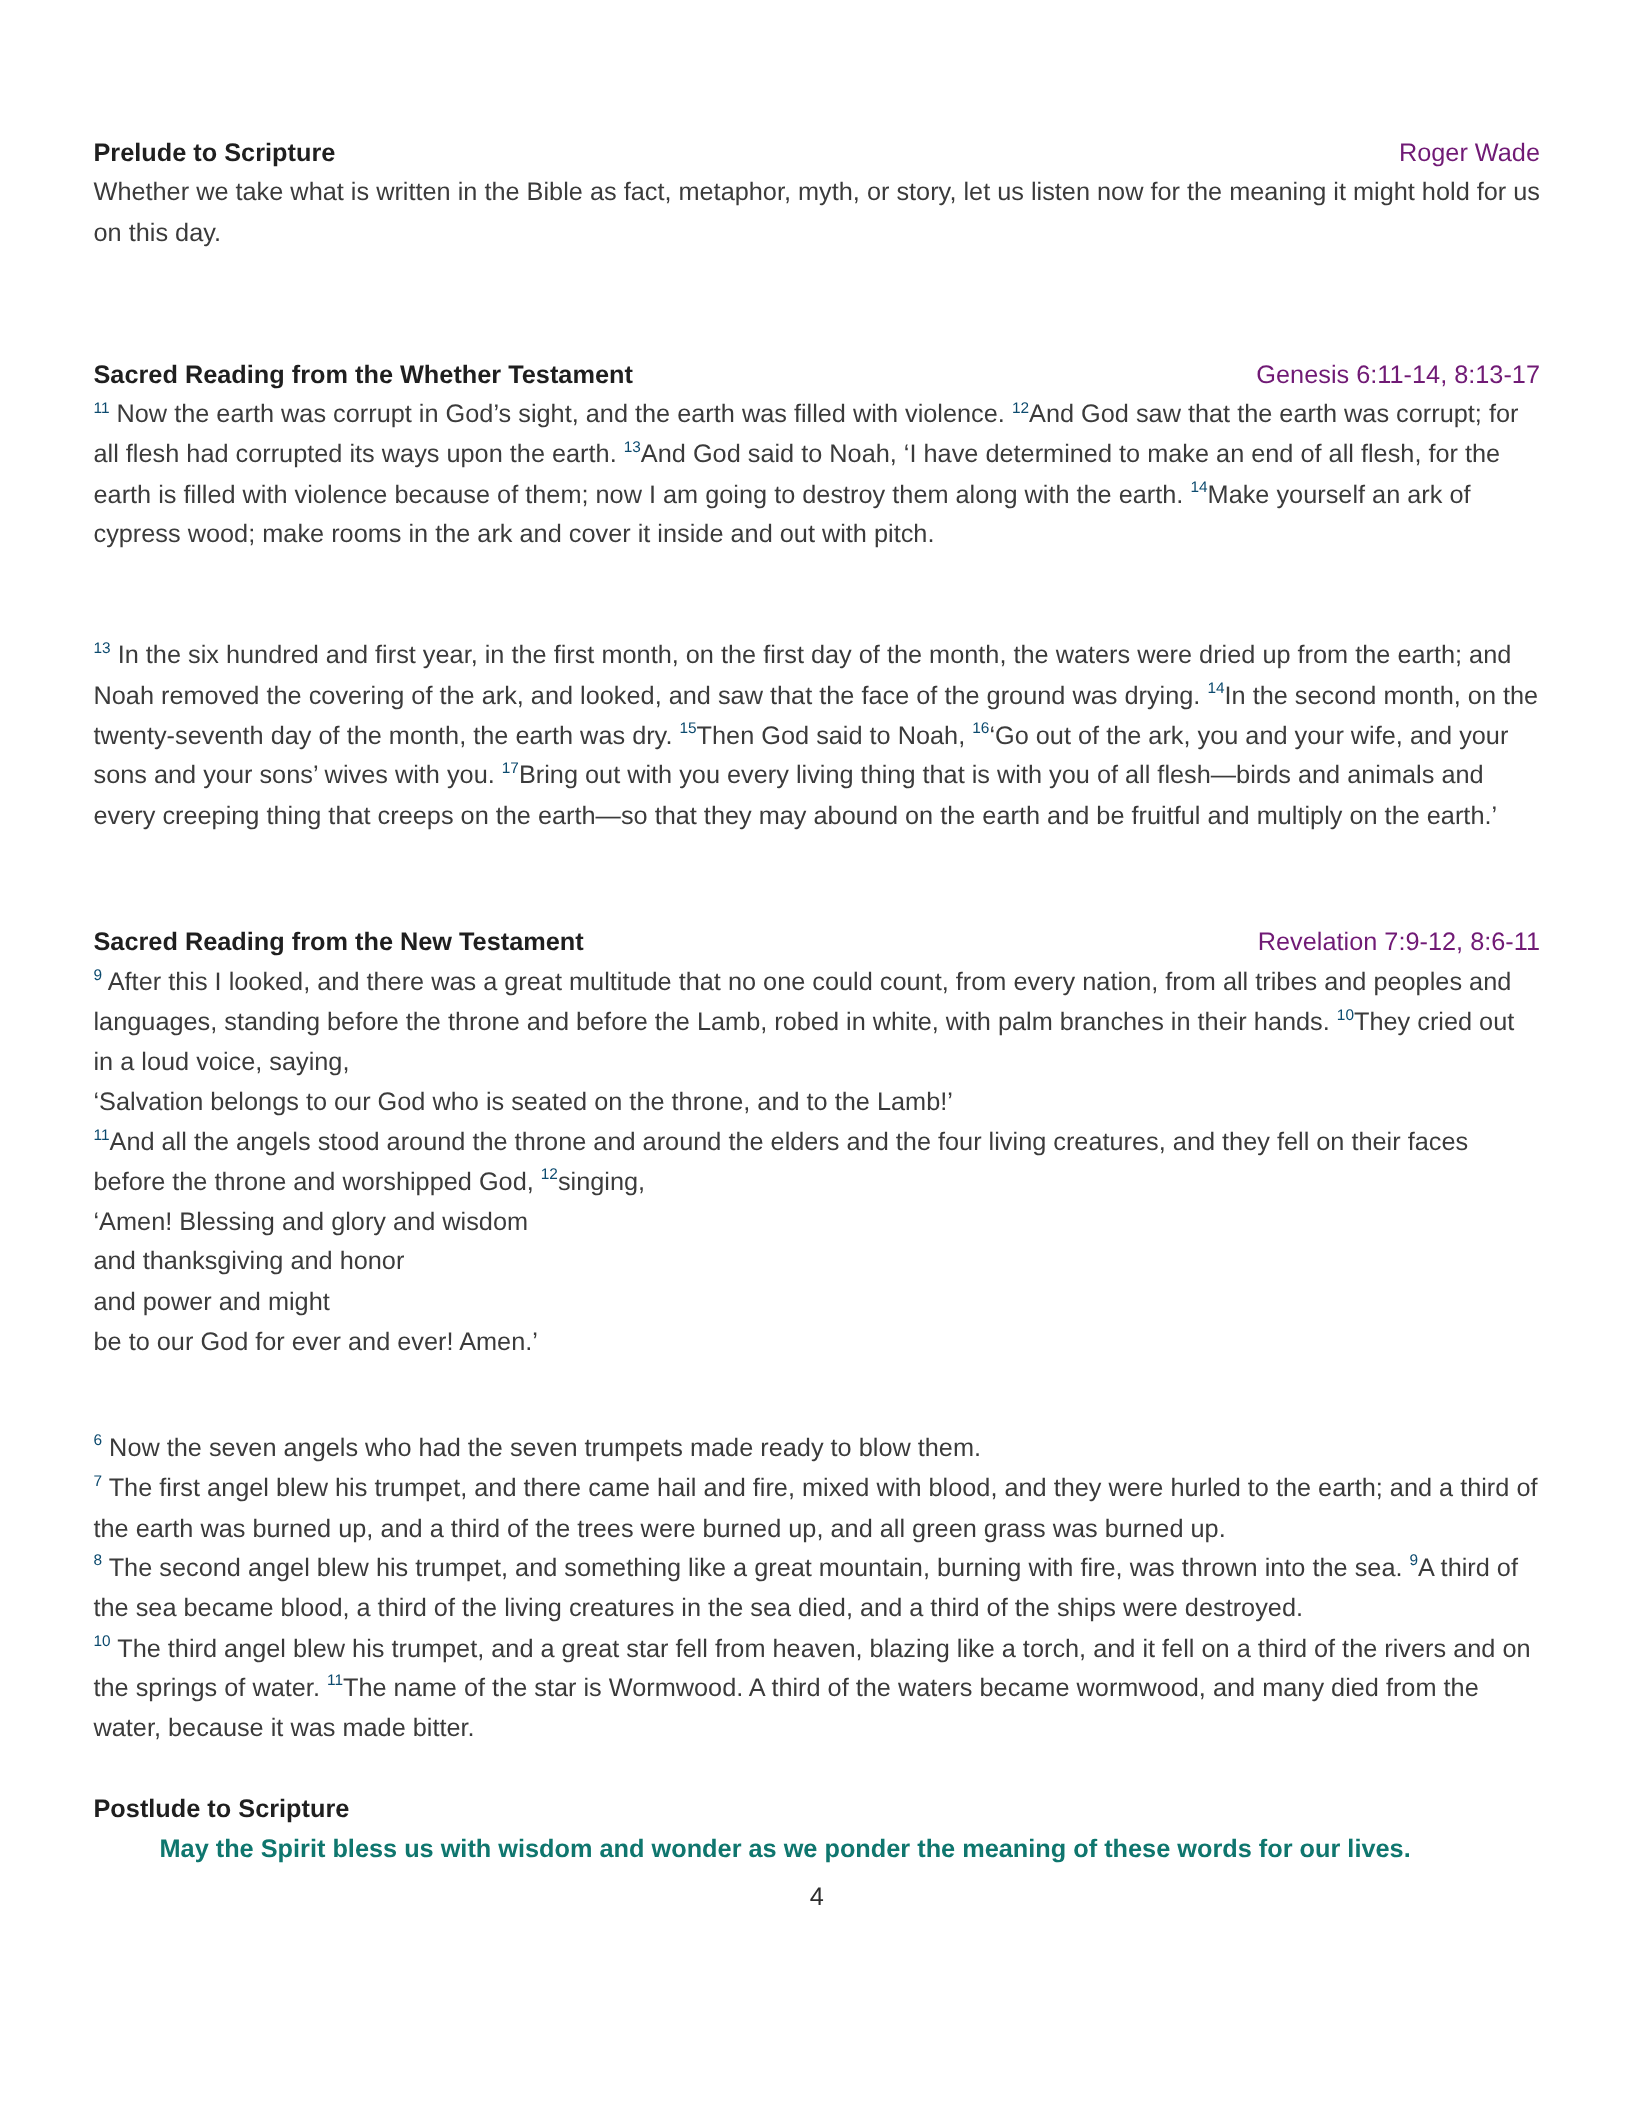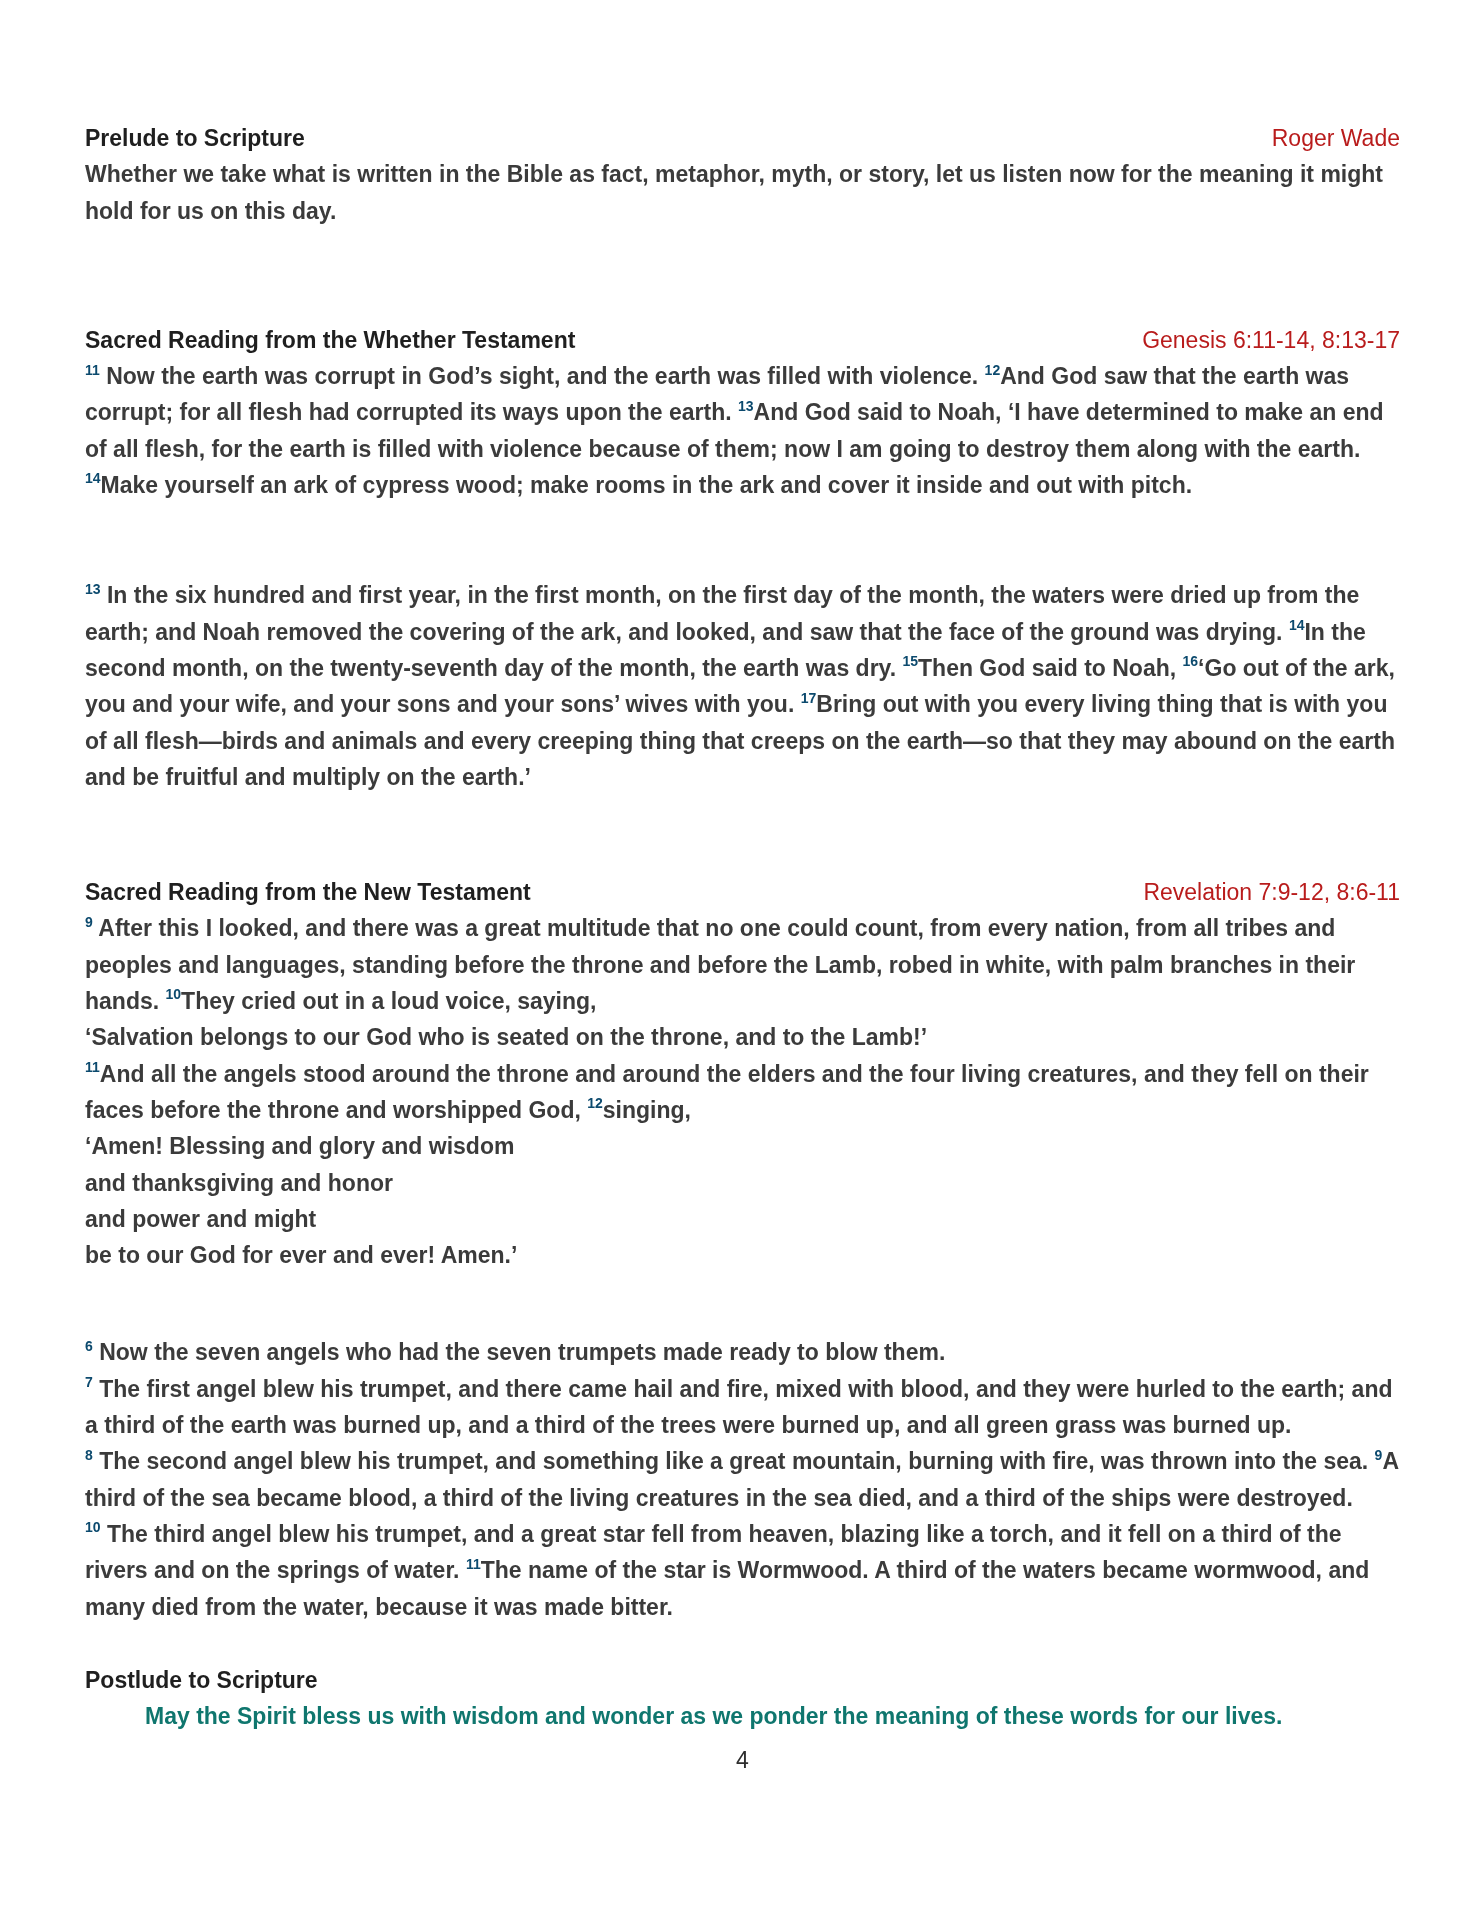--- a/index.html
+++ b/index.html
@@ -16,36 +16,35 @@
     padding: 120px 84px 0 85px;
     font-family: "Liberation Sans", sans-serif;
     font-size: 23px;
     line-height: 36.3px;
     color: #3b3b3b;
     overflow: hidden;
   }
   section { margin: 0; }
   p {
     margin: 0;
-    font-weight: bold;
   }
   .row {
     display: flex;
     justify-content: space-between;
     align-items: baseline;
   }
   h2 {
     margin: 0;
     font-size: 23px;
     line-height: 36.3px;
     font-weight: bold;
     color: #1f1f1f;
   }
   .attribution, .ref {
-    color: #b91c1c;
+    color: #701a75;
     white-space: nowrap;
   }
   sup {
     font-size: 14px;
     line-height: 0;
     color: #0c4a6e;
     position: relative;
     top: -1px;
     vertical-align: super;
   }

